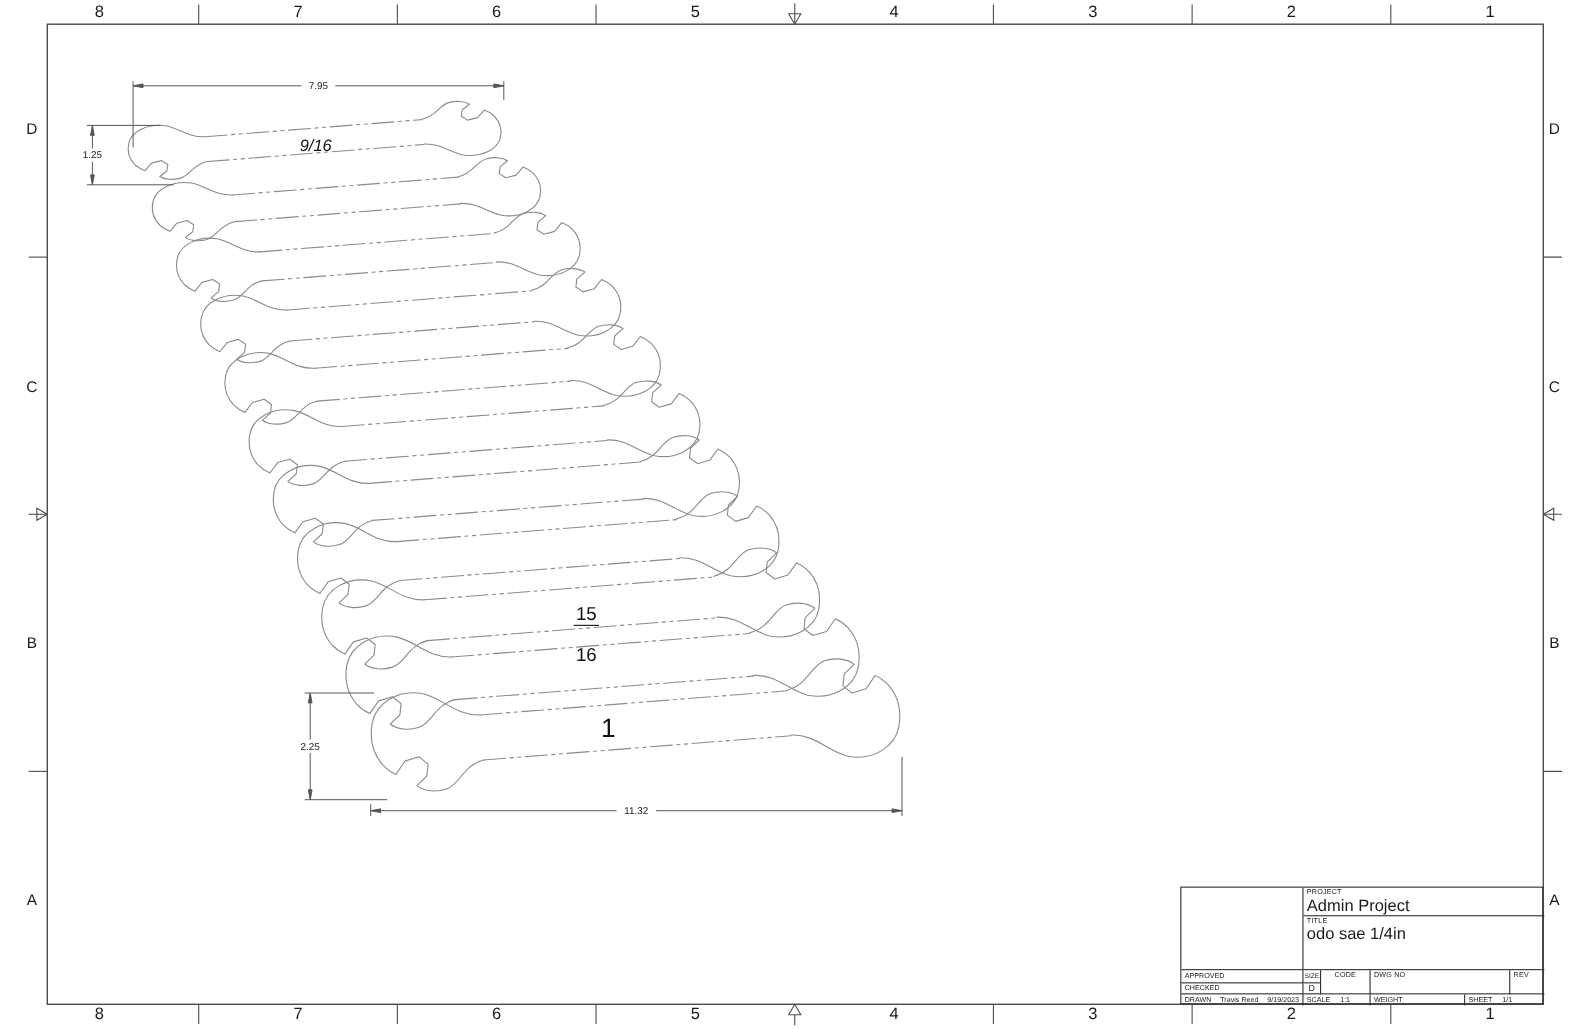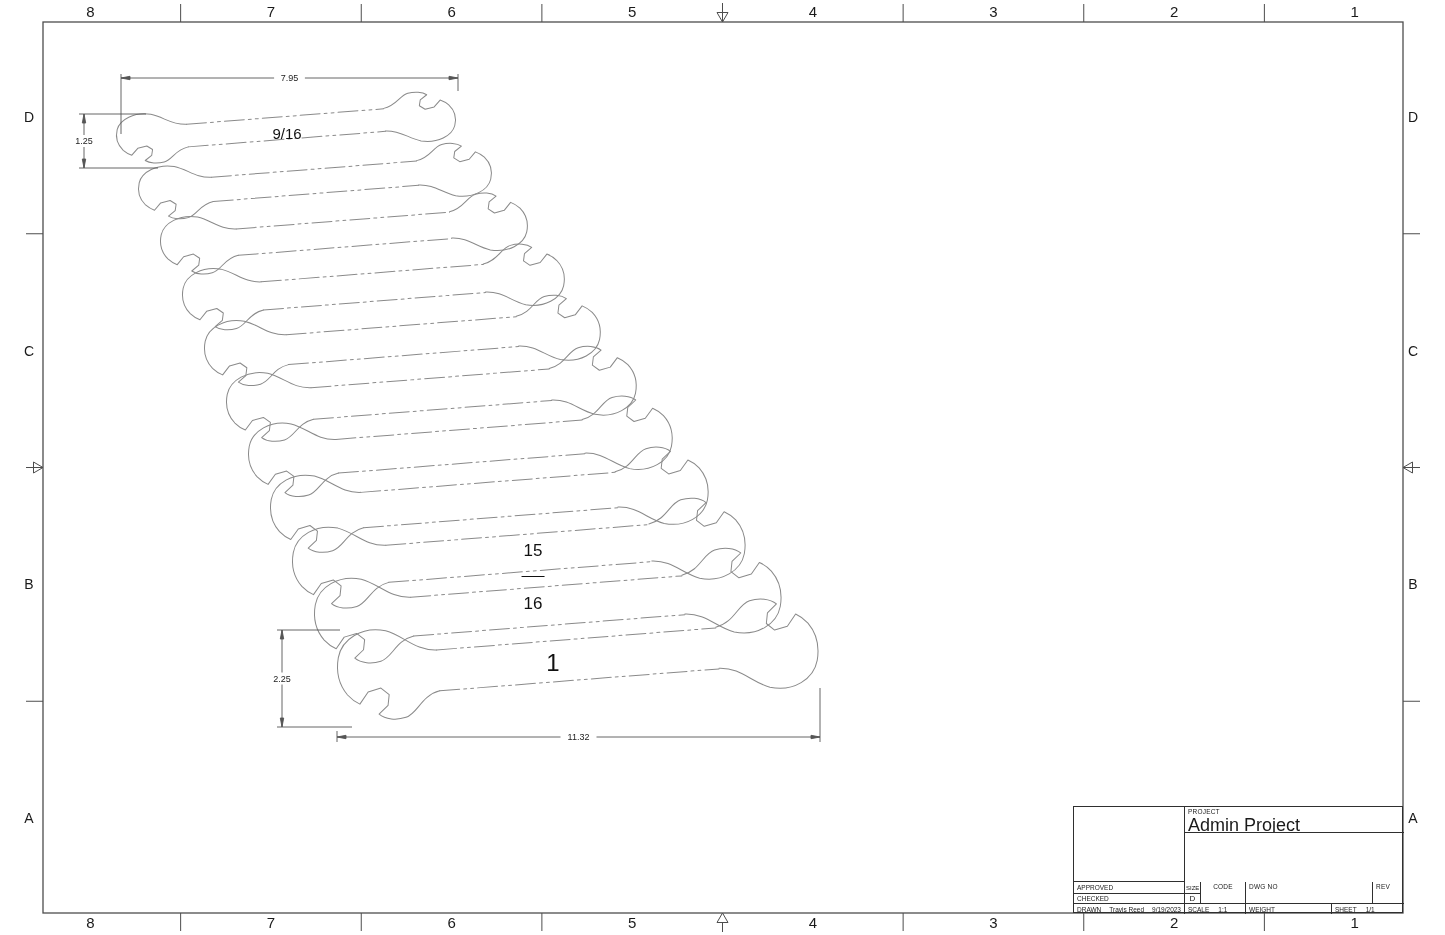--- a/index.html
+++ b/index.html
@@ -10,32 +10,32 @@
   #drawing-svg { position:absolute; left:0; top:0; }
   .zone-label {
     position:absolute; transform:translate(-50%,-50%);
     color:#1a1a1a; font-size:15px;
   }
   .zone-letter { font-size:14px; }
   .wlabel {
     position:absolute; transform:translate(-50%,-50%);
     color:#111; white-space:nowrap; text-align:center; line-height:1.0;
   }
-  .wlabel .num { display:block; border-bottom:1.5px solid #111; padding:0 2px 17px 2px;margin-top:24px; }
+  .wlabel .num { display:block; border-bottom:1.5px solid #111; padding:0 2px 1px 2px;margin-top:24px; }
   .wlabel .den { display:block; padding-top:18px; }
   
   #title-block {
     position:absolute; left:1073px; top:806px; width:330px; height:107px;
     border:1px solid #2f2f2f; box-sizing:border-box; color:#1a1a1a;
   }
   .tbc { position:absolute; box-sizing:border-box; overflow:hidden; }
   .b-r { border-right:1px solid #2f2f2f; }
   .b-b { border-bottom:1px solid #2f2f2f; }
   .tbl { display:block; font-size:6.5px; letter-spacing:.2px; padding:1px 0 0 3px; white-space:nowrap; }
-  .tbv { display:block; font-size:18px; padding-left:3px; white-space:nowrap; }
+  .tbv { display:block; font-size:15px; padding-left:3px; white-space:nowrap; }
   .row-flex { display:flex; align-items:center; font-size:6.5px; padding:0 3px; height:100%; box-sizing:border-box; }
   .row-flex.spread { justify-content:space-between; }
   .row-flex .gap { margin-left:9px; }
   .center-txt { text-align:center; }
 </style>
 </head>
 <body>
 
 <div id="sheet">
 
@@ -207,37 +207,41 @@
       <div class="zone-label" style="left: 1354.69px; top: 11px;">1</div>
       <div class="zone-label" style="left: 1354.69px; top: 922px;">1</div>
       <div class="zone-label zone-letter" style="left: 29px; top: 116.875px;">D</div>
       <div class="zone-label zone-letter" style="left: 1413px; top: 116.875px;">D</div>
       <div class="zone-label zone-letter" style="left: 29px; top: 350.625px;">C</div>
       <div class="zone-label zone-letter" style="left: 1413px; top: 350.625px;">C</div>
       <div class="zone-label zone-letter" style="left: 29px; top: 584.375px;">B</div>
       <div class="zone-label zone-letter" style="left: 1413px; top: 584.375px;">B</div>
       <div class="zone-label zone-letter" style="left: 29px; top: 818.125px;">A</div>
       <div class="zone-label zone-letter" style="left: 1413px; top: 818.125px;">A</div>
-      <div class="wlabel" style="left: 287px; top: 133px; font-size: 15px;">9/16</div>
+      <div class="wlabel" style="left: 287px; top: 133px; font-size: 15px; font-style: italic;">9/16</div>
       <div class="wlabel" style="left: 533px; top: 565px; font-size: 17px;">
         <span class="num">15</span>
         <span class="den">16</span>
       </div>
       <div class="wlabel" style="left: 553px; top: 663px; font-size: 24px;">1</div>
     </div>
 
   <div id="title-block">
 
     <div class="tbc b-r b-b" style="left:0;top:0;width:111px;height:75px;"></div>
 
     <div class="tbc b-b" style="left:111px;top:0;width:219px;height:26px;">
       <span class="tbl">PROJECT</span>
       <span class="tbv">Admin Project</span>
     </div>
 
+    <div class="tbc b-b" style="left:111px;top:26px;width:219px;height:49px;">
+      <span class="tbl">TITLE</span>
+      <span class="tbv">odo sae 1/4in</span>
+    </div>
 
     <div class="tbc b-r b-b" style="left:0;top:75px;width:111px;height:12px;">
       <div class="row-flex">
         <span>APPROVED</span>
       </div>
     </div>
 
     <div class="tbc b-r b-b" style="left:111px;top:75px;width:16px;height:12px;">
       <div class="row-flex" style="padding:0 1px;font-size:6px;">
         <span>SIZE</span>

